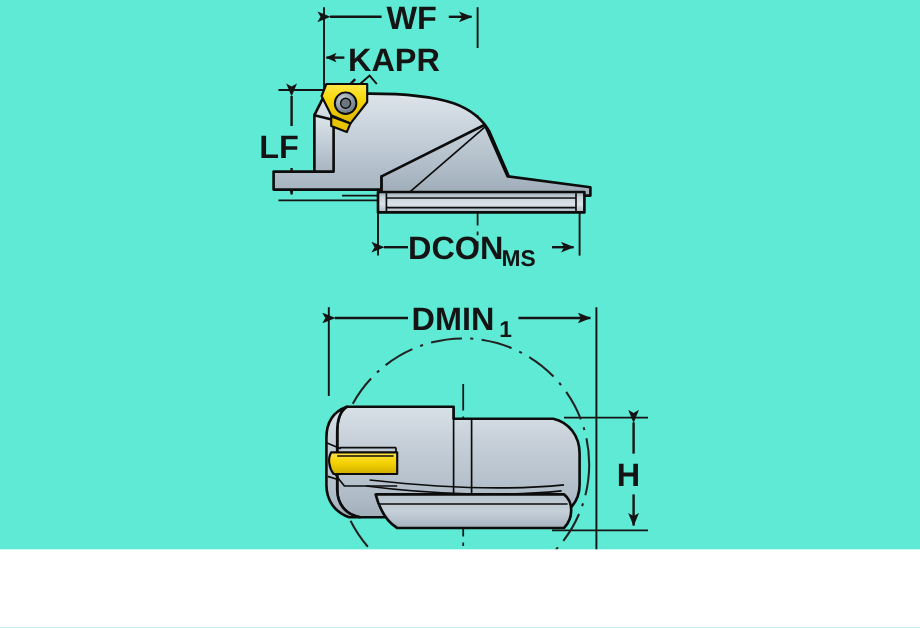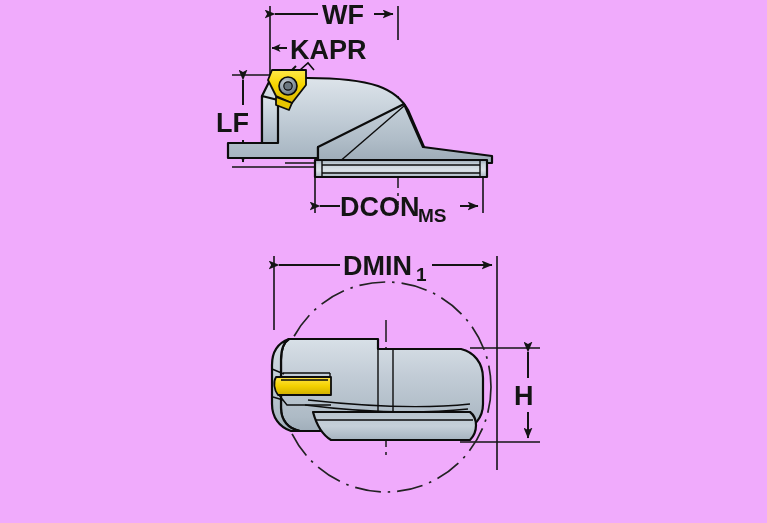--- a/index.html
+++ b/index.html
@@ -6,22 +6,22 @@
     margin: 0;
     padding: 0;
     background: #ffffff;
   }
   body {
     font-family: "Liberation Sans", sans-serif;
   }
   #stage {
     position: relative;
     width: 767px;
-    height: 523px;
-    background: #f0abfc;
+    height: 458px;
+    background: #5eead4;
     overflow: hidden;
   }
   #stage svg {
     display: block;
     position: absolute;
     top: 0;
     left: 0;
   }
   .dim-label {
     font-family: "Liberation Sans", sans-serif;

